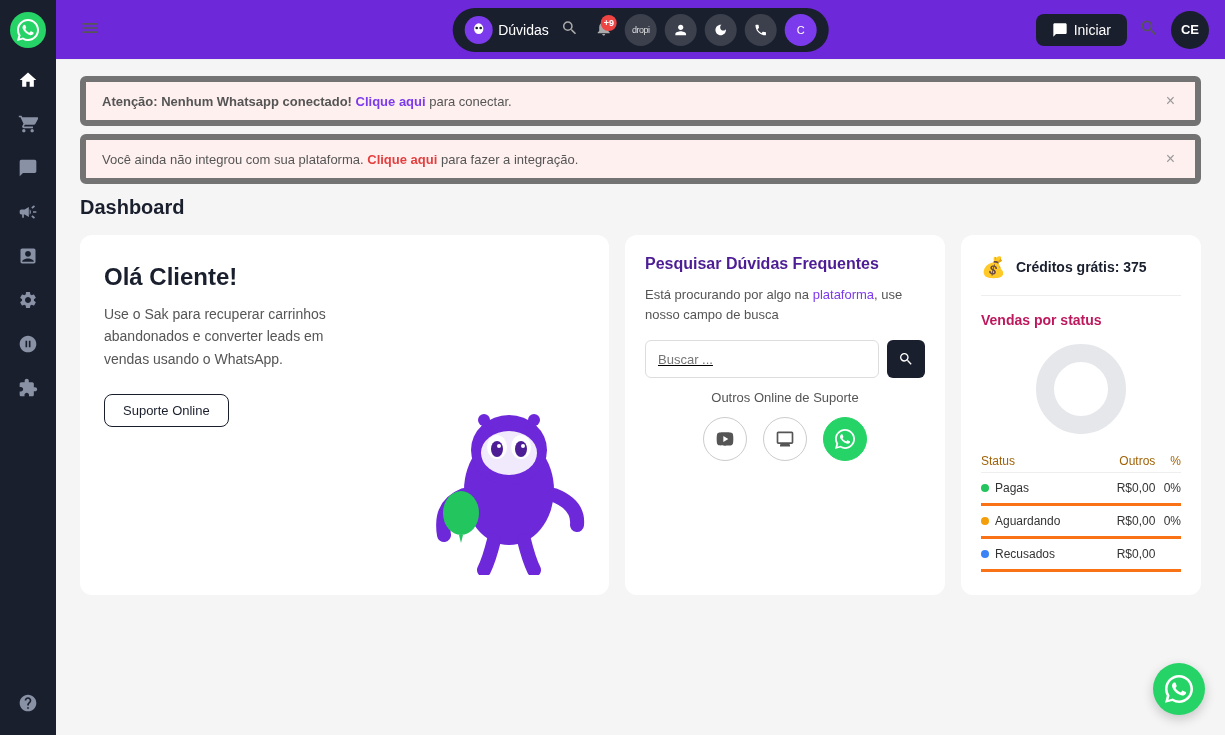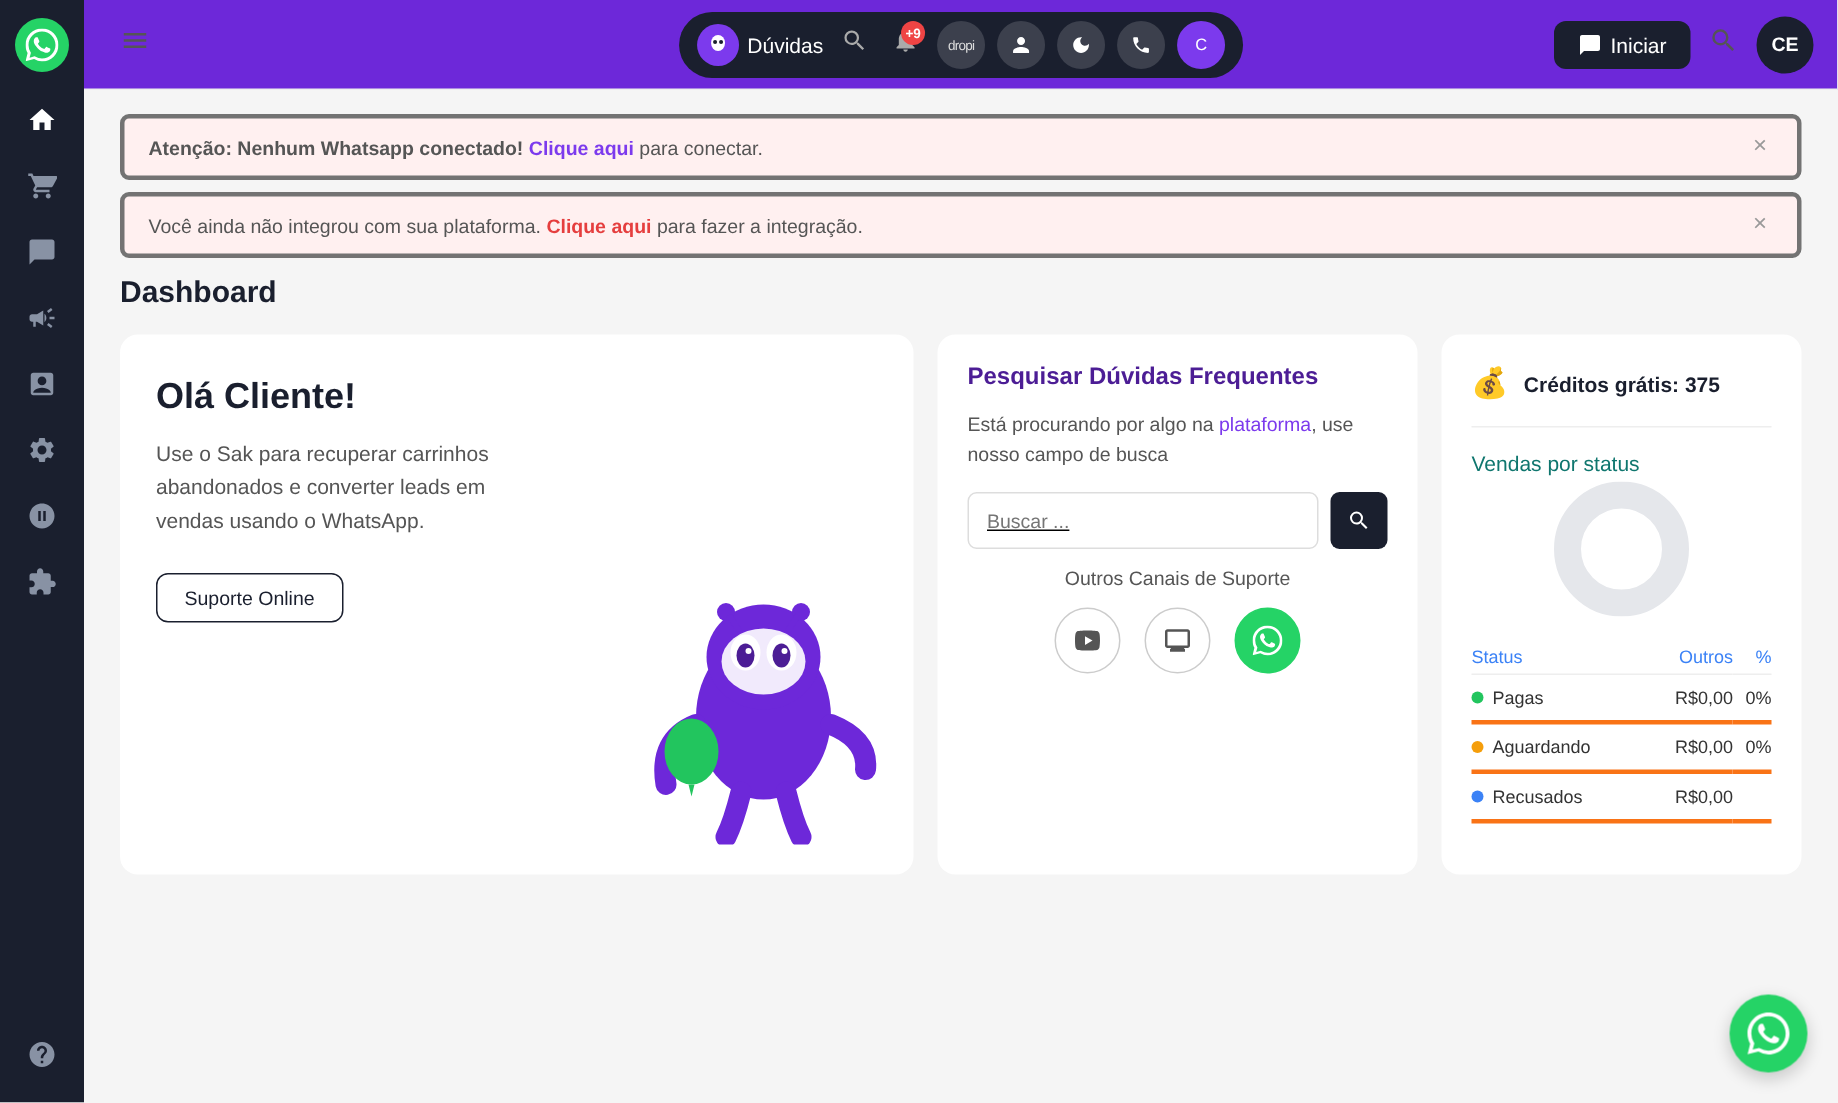--- a/index.html
+++ b/index.html
@@ -163,21 +163,21 @@
       display: flex;
       align-items: center;
       justify-content: space-between;
       padding: 10px 16px;
       border-radius: 6px;
       margin-bottom: 8px;
       font-size: 13px;
     }
     .alert-warning {
       background: #fff0f0;
-      border: 3px solid #737373;
+      border: 6px solid #737373;
       color: #555;
     }
     .alert-text { flex: 1; }
     .alert-text a, .alert-link { color: #7c3aed; font-weight: 600; text-decoration: none; cursor: pointer; }
     .alert-text .red-link { color: #e53e3e; font-weight: 600; text-decoration: none; cursor: pointer; }
     .alert-close { cursor: pointer; color: #999; background: none; border: none; font-size: 16px; padding: 0 4px; }
 
     
     .dashboard-title {
       font-size: 20px;
@@ -318,41 +318,41 @@
       border-bottom: 1px solid #eee;
     }
     .credits-icon { font-size: 20px; }
     .credits-text {
       font-size: 14px;
       font-weight: 600;
       color: #1a1f2e;
     }
     .vendas-title {
       font-size: 14px;
-      font-weight: 400;
-      color: #0f766e;
-      margin-bottom: 4px;
+      font-weight: 700;
+      color: #be185d;
+      margin-bottom: 16px;
     }
     .pie-chart-container {
       display: flex;
       justify-content: center;
       margin-bottom: 16px;
     }
     .pie-chart {
       width: 90px;
       height: 90px;
     }
     .vendas-table {
       width: 100%;
       border-collapse: collapse;
       font-size: 12px;
     }
     .vendas-table th {
       text-align: left;
-      color: #3b82f6;
+      color: #a16207;
       font-weight: 500;
       padding: 4px 0;
       border-bottom: 1px solid #eee;
     }
     .vendas-table th:last-child { text-align: right; }
     .vendas-table td {
       padding: 8px 0;
       color: #333;
       border-bottom: 3px solid #f97316;
     }
@@ -585,21 +585,21 @@
         <div class="faq-search">
           <input type="text" placeholder="Buscar ..." style="">
           <button class="faq-search-btn">
             <svg viewBox="0 0 24 24">
                 <path d="M15.5 14h-.79l-.28-.27A6.471 6.471 0 0016 9.5 6.5 6.5 0 109.5 16c1.61 0 3.09-.59 4.23-1.57l.27.28v.79l5 4.99L20.49 19l-4.99-5zm-6 0C7.01 14 5 11.99 5 9.5S7.01 5 9.5 5 14 7.01 14 9.5 11.99 14 9.5 14z"></path>
               </svg>
           </button>
         </div>
 
         <p class="outros-canais-title">
-          <span>Outros Canais de Suporte</span>
+          <span>Outros Online de Suporte</span>
         </p>
         <div class="canal-icons">
           <div class="canal-icon">
             <svg viewBox="0 0 24 24" fill="currentColor" width="20" height="20">
                 <path d="M21.543 6.498C22 8.28 22 12 22 12s0 3.72-.457 5.502c-.254.985-.997 1.76-1.938 2.022C17.896 20 12 20 12 20s-5.893 0-7.605-.476c-.945-.266-1.687-1.04-1.938-2.022C2 15.72 2 12 2 12s0-3.72.457-5.502c.254-.985.997-1.76 1.938-2.022C6.107 4 12 4 12 4s5.896 0 7.605.476c.945.266 1.687 1.04 1.938 2.022zM10 15.5l6-3.5-6-3.5v7z"></path>
               </svg>
           </div>
           <div class="canal-icon">
             <svg viewBox="0 0 24 24" fill="currentColor" width="20" height="20">
                 <path d="M20 3H4c-1.1 0-2 .9-2 2v11c0 1.1.9 2 2 2h3l-1 1v2h12v-2l-1-1h3c1.1 0 2-.9 2-2V5c0-1.1-.9-2-2-2zm0 13H4V5h16v11z"></path>

